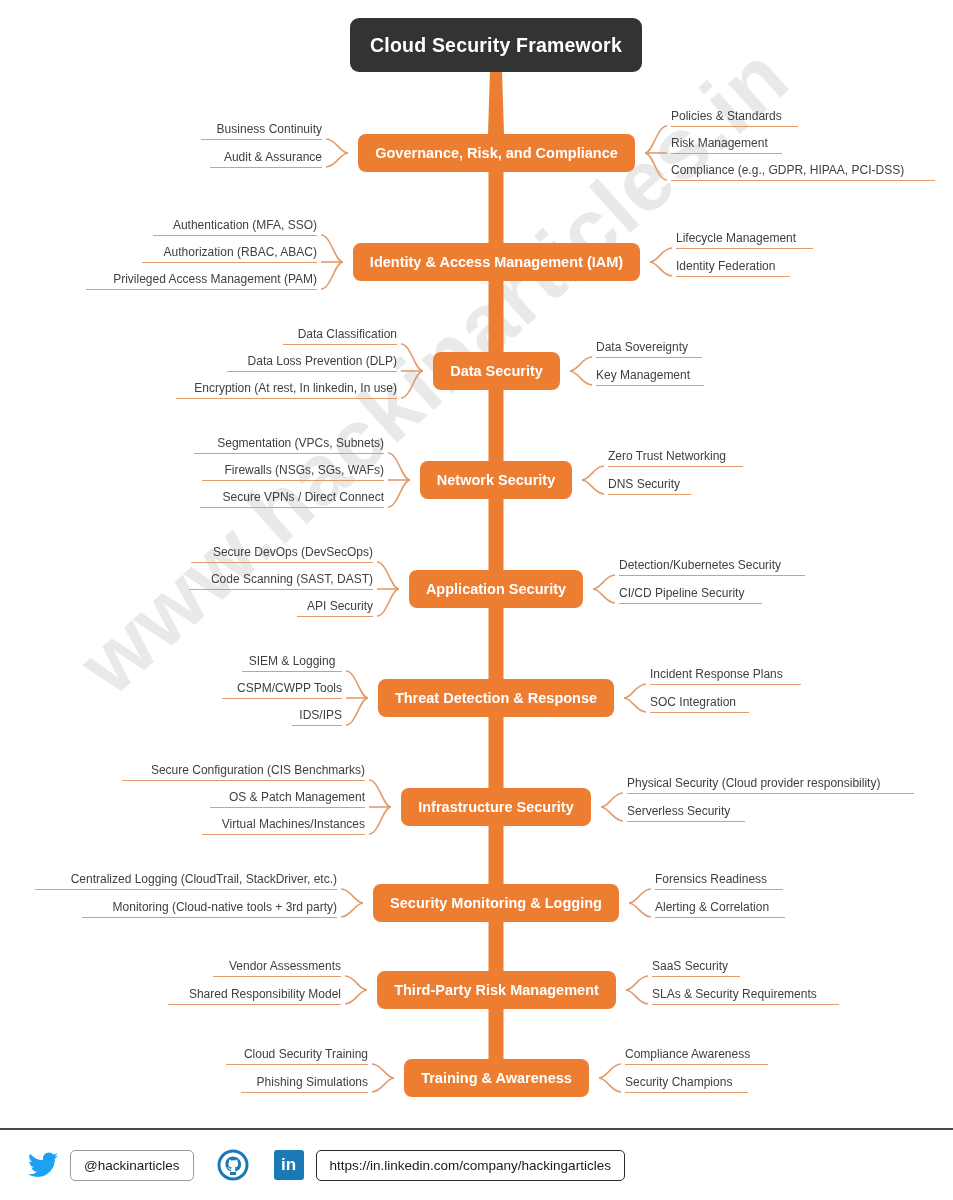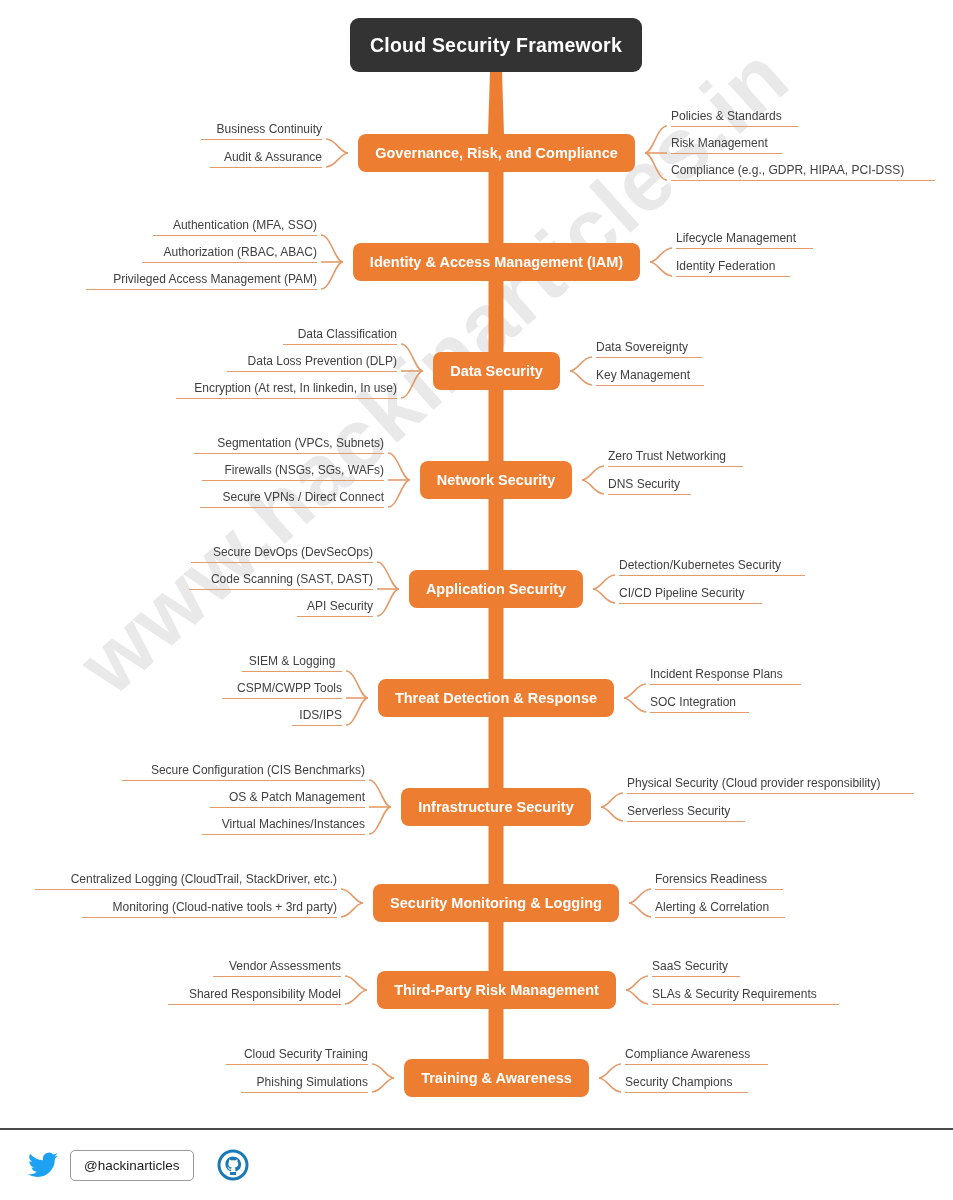--- a/index.html
+++ b/index.html
@@ -336,14 +336,20 @@
       <svg width="32" height="32" viewBox="0 0 32 32">
         <circle cx="16" cy="16" r="14" fill="#ffffff" stroke="#1B79B6" stroke-width="3"></circle>
         <path fill="#1B79B6" d="M16 7.5c-4.2 0-7.6 3.4-7.6 7.6 0 3.4 2.2 6.2 5.2 7.2.4.1.5-.2.5-.4v-1.3c-2.1.5-2.6-1-2.6-1-.3-.9-.8-1.1-.8-1.1-.7-.5.1-.5.1-.5.8.1 1.2.8 1.2.8.7 1.2 1.8.8 2.3.6.1-.5.3-.8.5-1-1.7-.2-3.4-.8-3.4-3.7 0-.8.3-1.5.8-2-.1-.2-.3-1 .1-2.1 0 0 .6-.2 2.1.8a7.3 7.3 0 0 1 3.8 0c1.5-1 2.1-.8 2.1-.8.4 1.1.2 1.9.1 2.1.5.5.8 1.2.8 2 0 2.9-1.7 3.5-3.4 3.7.3.2.5.7.5 1.5v2.2c0 .2.1.5.6.4a7.6 7.6 0 0 0 5.2-7.2c0-4.2-3.4-7.6-7.6-7.6z"></path>
         <rect x="13" y="23" width="6" height="3" fill="#1B79B6"></rect>
       </svg>
     </span>
   </div>
 
   <div class="gap"></div>
 
+  <div class="f-item">
+    <span class="f-icon">
+      <span class="li-badge">in</span>
+    </span>
+    <span class="f-chip strong">https://in.linkedin.com/company/hackingarticles</span>
+  </div>
 
 </div>
 
 </body></html>

